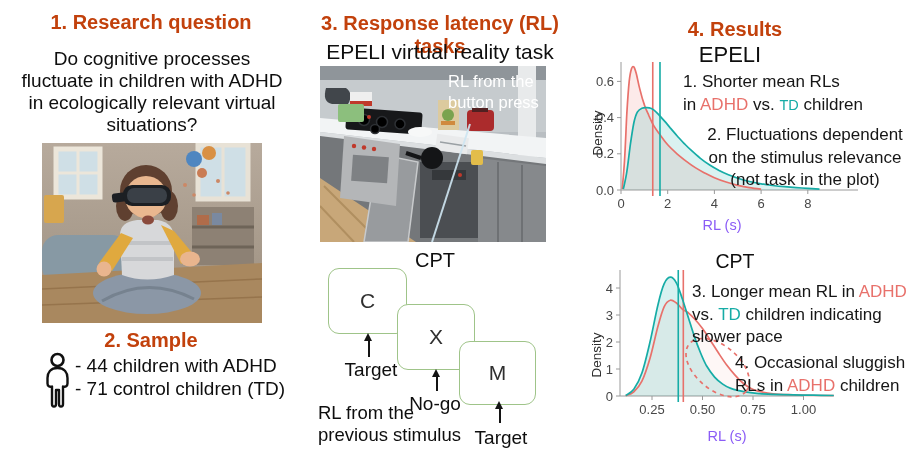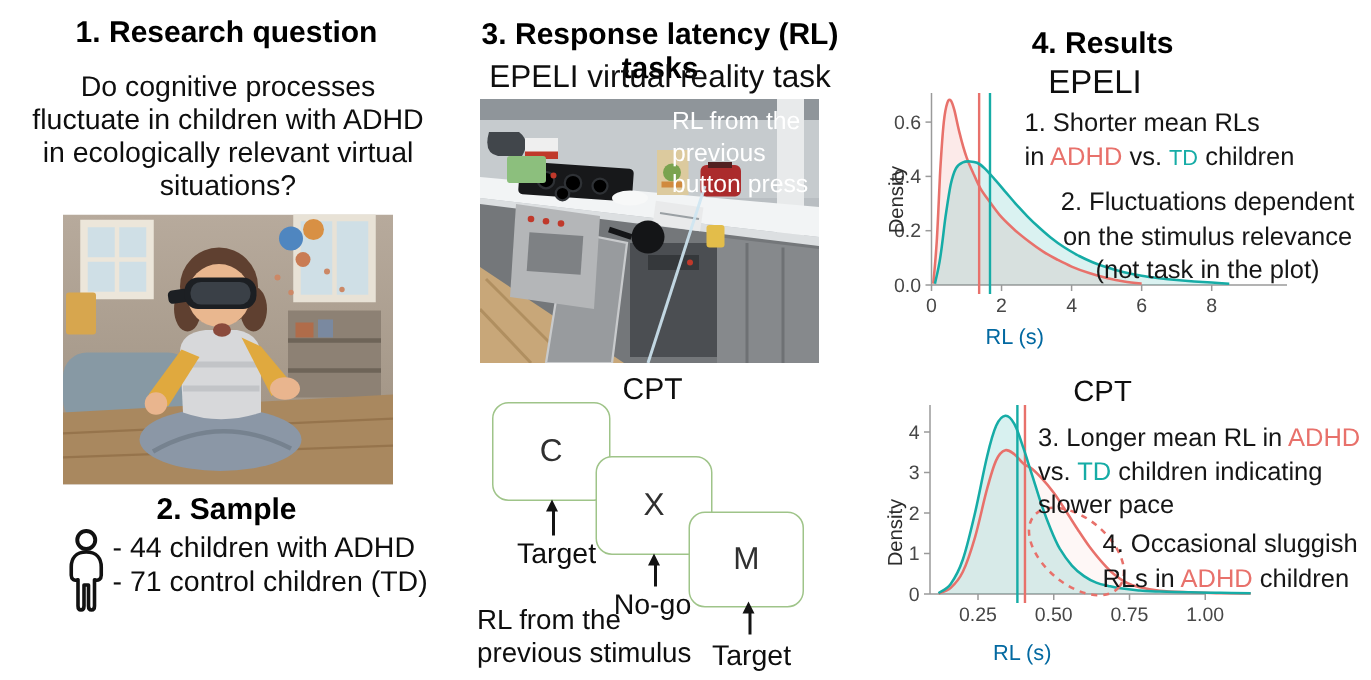--- a/index.html
+++ b/index.html
@@ -1,35 +1,35 @@
 <!DOCTYPE html>
 <html><head>
 <meta charset="utf-8">
 <style>
   html,body{margin:0;padding:0;background:#fff;}
   #canvas{position:relative;width:914px;height:453px;background:#fff;overflow:hidden;
           font-family:"Liberation Sans","DejaVu Sans",sans-serif;color:#111;}
   .abs{position:absolute;}
-  .title{font-weight:bold;font-size:20px;text-align:center;color:#000000;}
+  .title{font-weight:bold;font-size:20px;text-align:center;color:#c2410c;}
   .sub{font-size:21px;text-align:center;color:#0e0e0e;}
   .qline{font-size:19px;line-height:22px;text-align:center;color:#0e0e0e;}
   .stxt{font-size:19px;line-height:23px;color:#0e0e0e;}
   .ann{font-size:17px;line-height:22.5px;color:#161616;}
   .adhd{color:#E8716B;}
   .td{color:#16ACA6;}
   .small-td{font-size:14.5px;}
   .stimbox{position:absolute;background:#fff;border:1.6px solid #9FC489;border-radius:11px;
            display:flex;align-items:center;justify-content:center;font-size:21px;color:#303030;}
   .arrow{position:absolute;width:2px;background:#141414;}
   .arrow:before{content:"";position:absolute;top:-7px;left:-3.6px;
       border-left:4.6px solid transparent;border-right:4.6px solid transparent;border-bottom:8px solid #141414;}
   .lbl{position:absolute;font-size:19px;text-align:center;color:#0e0e0e;z-index:6;}
   .note{position:absolute;font-size:18.5px;line-height:21.5px;color:#0e0e0e;}
   .vr-overlay{position:absolute;color:#fff;font-size:16.5px;line-height:21px;z-index:5;}
-  .axlab{position:absolute;font-size:14.5px;color:#0369a1;text-align:left;z-index:5;}
+  .axlab{position:absolute;font-size:14.5px;color:#8b5cf6;text-align:center;z-index:5;}
   .ylab{position:absolute;width:80px;height:16px;font-size:13.5px;color:#2c2c2c;text-align:center;
         transform:rotate(-90deg);z-index:5;}
   svg.chart{position:absolute;overflow:visible;z-index:1;}
   .tickl{font-family:"Liberation Sans","DejaVu Sans",sans-serif;font-size:13px;fill:#474747;}
   .axis{stroke:#9a9a9a;stroke-width:1;}
   .annblock{position:absolute;z-index:7;}
 </style>
 </head>
 <body>
 
@@ -161,21 +161,20 @@
     <line x1="120" y1="76" x2="146" y2="80" stroke="#9aa0a4" stroke-width="1.5"></line>
     <rect x="151" y="84" width="12" height="15" rx="2" fill="#e3bd4a"></rect>
 
     <circle cx="112" cy="92" r="11" fill="#141517"></circle>
     <line x1="101" y1="92" x2="86" y2="87" stroke="#141517" stroke-width="4"></line>
     <line x1="150" y1="58" x2="112" y2="176" stroke="#cfe6f2" stroke-width="2" opacity="0.9"></line>
   </svg>
 
   <div class="vr-overlay" style="left:448px;top:71px;width:96px;">
     <div>RL from the</div>
-    <div>previous</div>
     <div>button press</div>
   </div>
 
   <div class="abs sub" style="left:300px;top:249px;width:270px;font-size:20px;">CPT</div>
 
   <div class="stimbox" style="left: 328px; top: 268px; width: 77px; height: 64px; z-index: 1; border-color: rgb(159, 196, 137);">
     <span>C</span>
   </div>
   <div class="stimbox" style="left: 397px; top: 304px; width: 76px; height: 64px; z-index: 2; border-color: rgb(159, 196, 137);">
     <span>X</span>

